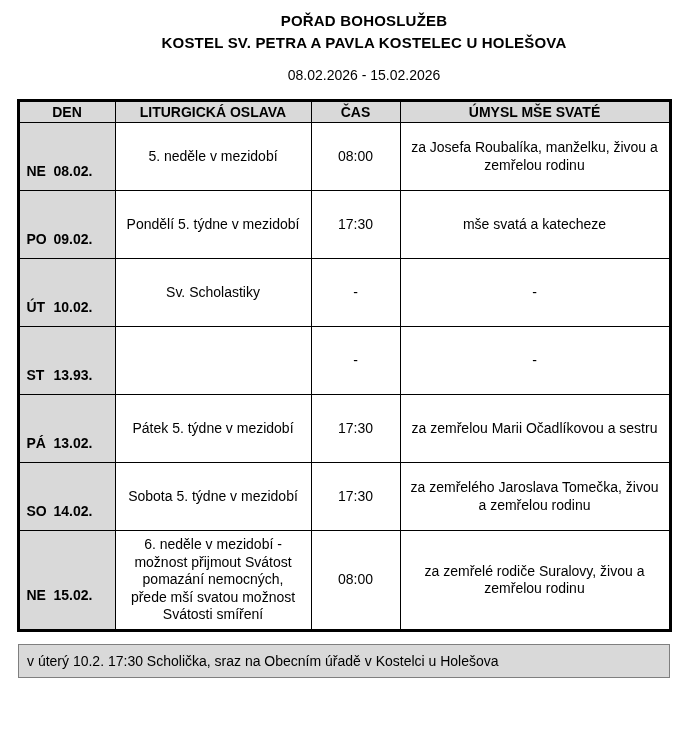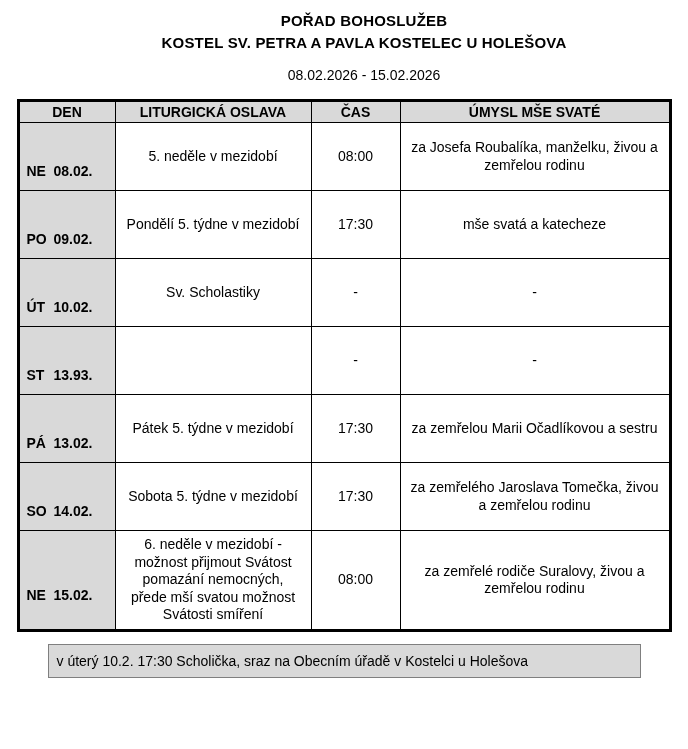--- a/index.html
+++ b/index.html
@@ -42,21 +42,21 @@
     text-align: left;
     padding: 2px 2px 2px 7px;
     white-space: nowrap;
   }
   .day-abbr { display: inline-block; min-width: 27px; margin-top: 29px; }
   td.text-cell { text-align: center; padding: 4px 8px; line-height: 1.25; }
   tr.body-row { height: 68px; }
   tr.body-row-last { height: 100px; }
 
   .footer-note {
-    width: 593px;
+    width: 652px;
     margin: 12px auto 0 auto;
     background: #d9d9d9;
     border: 1px solid #7f7f7f;
     font-size: 14px;
     padding: 8px 8px;
   }
 </style>
 </head>
 <body>
 

